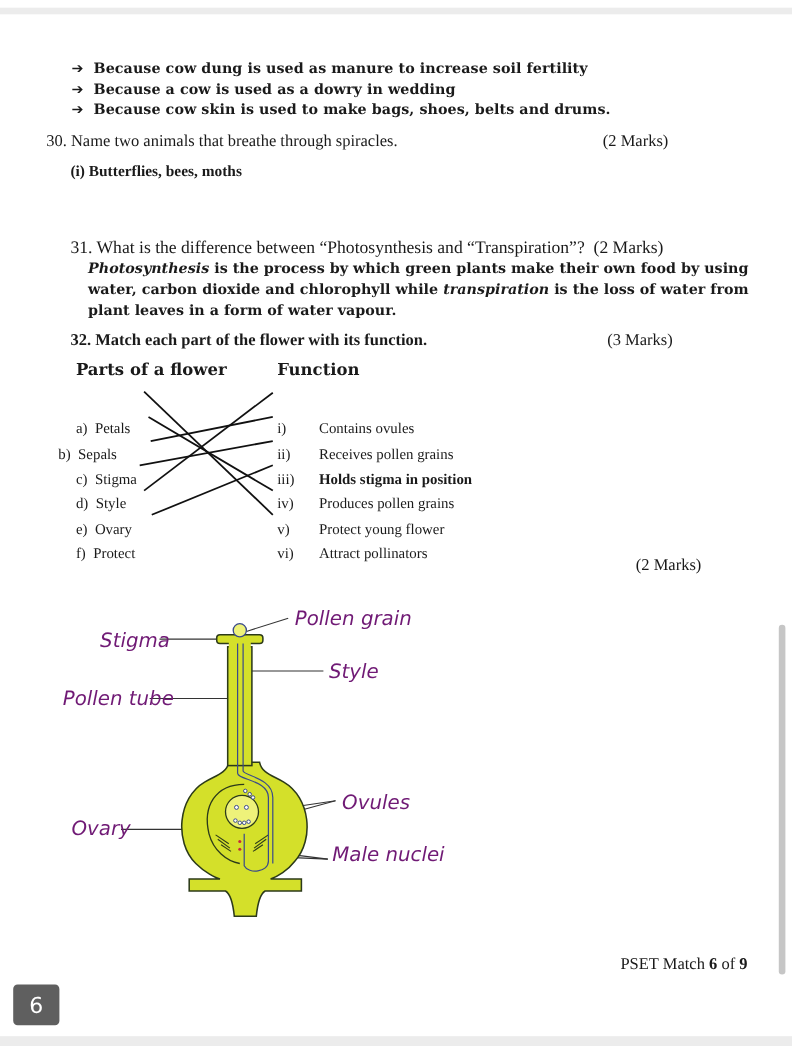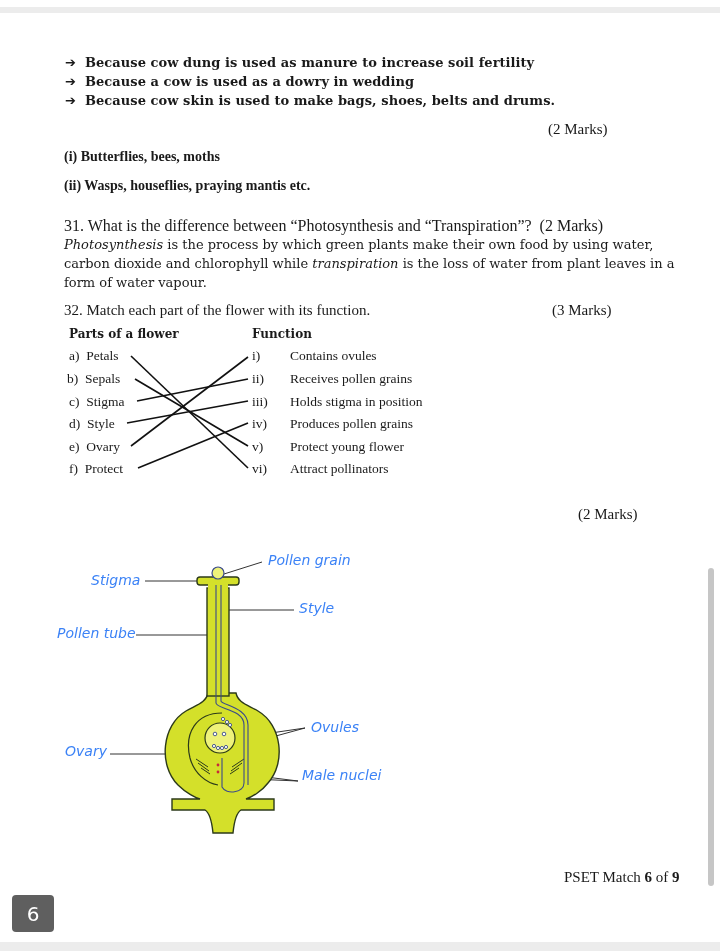--- a/index.html
+++ b/index.html
@@ -14,27 +14,27 @@
   .page { position: absolute; left: 0; top: 13px; width: 720px; height: 929px; }
 
   .abs { position: absolute; white-space: nowrap; }
   .bold-serif { font-family: "DejaVu Serif", serif; font-weight: bold; font-size: 13px; letter-spacing: 0.05px; }
   .reg { font-family: "Liberation Serif", serif; font-size: 15px; }
   .ans-bold { font-family: "Liberation Serif", serif; font-weight: bold; font-size: 15px; }
 
   .bullet { display: flex; align-items: center; }
   .bullet .arrow { font-family: "DejaVu Sans", sans-serif; font-weight: bold; font-size: 13px; width: 20px; }
 
-  .para { font-family: "DejaVu Serif", serif; font-weight: normal; font-size: 13px; line-height: 19px; white-space: normal; width: 620px; }
+  .para { font-family: "DejaVu Serif", serif; font-weight: bold; font-size: 13px; line-height: 19px; white-space: normal; width: 620px; margin-left: 16px; }
   .para i { font-style: italic; }
 
-  .match-label { font-family: "Liberation Serif", serif; font-size: 13.5px; }
-  .match-head { font-family: "DejaVu Serif", serif; font-weight: bold; font-size: 12px; }
+  .match-label { font-family: "Liberation Serif", serif; font-size: 13.5px; margin-top: 34px; }
+  .match-head { font-family: "DejaVu Serif", serif; font-weight: bold; font-size: 15px; }
 
-  .diag-label { font-family: "DejaVu Sans", sans-serif; font-style: italic; font-size: 14px; color: #3b82f6; }
+  .diag-label { font-family: "DejaVu Sans", sans-serif; font-style: italic; font-size: 18px; color: #701a75; }
 
   .footer-left { font-family: "Liberation Serif", serif; font-style: italic; font-size: 15px; }
   .footer-right { font-family: "Liberation Serif", serif; font-size: 15px; }
   .footer-right b { font-weight: bold; }
 
   .page-badge {
     position: absolute; left: 12px; top: 895px; width: 42px; height: 37px;
     background: #5f5f5f; border-radius: 4px; color: #ffffff;
     font-family: "DejaVu Sans", sans-serif; font-size: 20px;
     display: flex; align-items: center; justify-content: center;
@@ -57,48 +57,48 @@
   </div>
   <div class="abs bullet bold-serif" style="left:65px; top:61px;">
     <span class="arrow">➔</span>
     <span>Because a cow is used as a dowry in wedding</span>
   </div>
   <div class="abs bullet bold-serif" style="left:65px; top:80px;">
     <span class="arrow">➔</span>
     <span>Because cow skin is used to make bags, shoes, belts and drums.</span>
   </div>
 
+  <div class="abs reg" style="left:42px; top:108px;">30. Name two animals that breathe through spiracles.</div>
   <div class="abs reg" style="left:548px; top:108px;">(2 Marks)</div>
   <div class="abs ans-bold" style="left:64px; top:136px; font-size:14px;">(i) Butterflies, bees, moths</div>
-  <div class="abs ans-bold" style="left:64px; top:165px; font-size:14px;">(ii) Wasps, houseflies, praying mantis etc.</div>
 
   <div class="abs reg" style="left:64px; top:204px; font-size:16px;">
     <span>31. What is the difference between “Photosynthesis and “Transpiration”?</span>&nbsp;
     <span>(2 Marks)</span>
   </div>
   <div class="abs para" style="left:64px; top:222px;"><i>Photosynthesis</i><span> is the process by which green plants make their own food by using water, carbon dioxide and chlorophyll while </span><i>transpiration</i><span> is the loss of water from plant leaves in a form of water vapour.</span></div>
 
-  <div class="abs reg" style="left:64px; top:289px;">32. Match each part of the flower with its function.</div>
+  <div class="abs reg" style="left:64px; top:289px;font-weight:bold;">32. Match each part of the flower with its function.</div>
   <div class="abs reg" style="left:552px; top:289px;">(3 Marks)</div>
   <div class="abs match-head" style="left:69px; top:314px;">Parts of a flower</div>
   <div class="abs match-head" style="left:252px; top:314px;">Function</div>
 
   <div class="abs match-label" style="left:69px; top:335px;"><span>a)</span>&nbsp; <span>Petals</span></div>
-  <div class="abs match-label" style="left:67px; top:358px;text-align:right;"><span>b)</span>&nbsp; <span>Sepals</span></div>
+  <div class="abs match-label" style="left:53px; top:358px;text-align:right;"><span>b)</span>&nbsp; <span>Sepals</span></div>
   <div class="abs match-label" style="left:69px; top:381px;"><span>c)</span>&nbsp; <span>Stigma</span></div>
   <div class="abs match-label" style="left:69px; top:403px;"><span>d)</span>&nbsp; <span>Style</span></div>
   <div class="abs match-label" style="left:69px; top:426px;"><span>e)</span>&nbsp; <span>Ovary</span></div>
   <div class="abs match-label" style="left:69px; top:448px;"><span>f)</span>&nbsp; <span>Protect</span></div>
 
   <div class="abs match-label" style="left:252px; top:335px;">i)</div>
   <div class="abs match-label" style="left:290px; top:335px;">Contains ovules</div>
   <div class="abs match-label" style="left:252px; top:358px;">ii)</div>
   <div class="abs match-label" style="left:290px; top:358px;">Receives pollen grains</div>
   <div class="abs match-label" style="left:252px; top:381px;">iii)</div>
-  <div class="abs match-label" style="left:290px; top:381px;">Holds stigma in position</div>
+  <div class="abs match-label" style="left:290px; top:381px;font-weight:bold;">Holds stigma in position</div>
   <div class="abs match-label" style="left:252px; top:403px;">iv)</div>
   <div class="abs match-label" style="left:290px; top:403px;">Produces pollen grains</div>
   <div class="abs match-label" style="left:252px; top:426px;">v)</div>
   <div class="abs match-label" style="left:290px; top:426px;">Protect young flower</div>
   <div class="abs match-label" style="left:252px; top:448px;">vi)</div>
   <div class="abs match-label" style="left:290px; top:448px;">Attract pollinators</div>
 
   <svg class="abs" style="left:0; top:0;" width="720" height="929">
     <g stroke="#111" stroke-width="1.6" fill="none">
 

